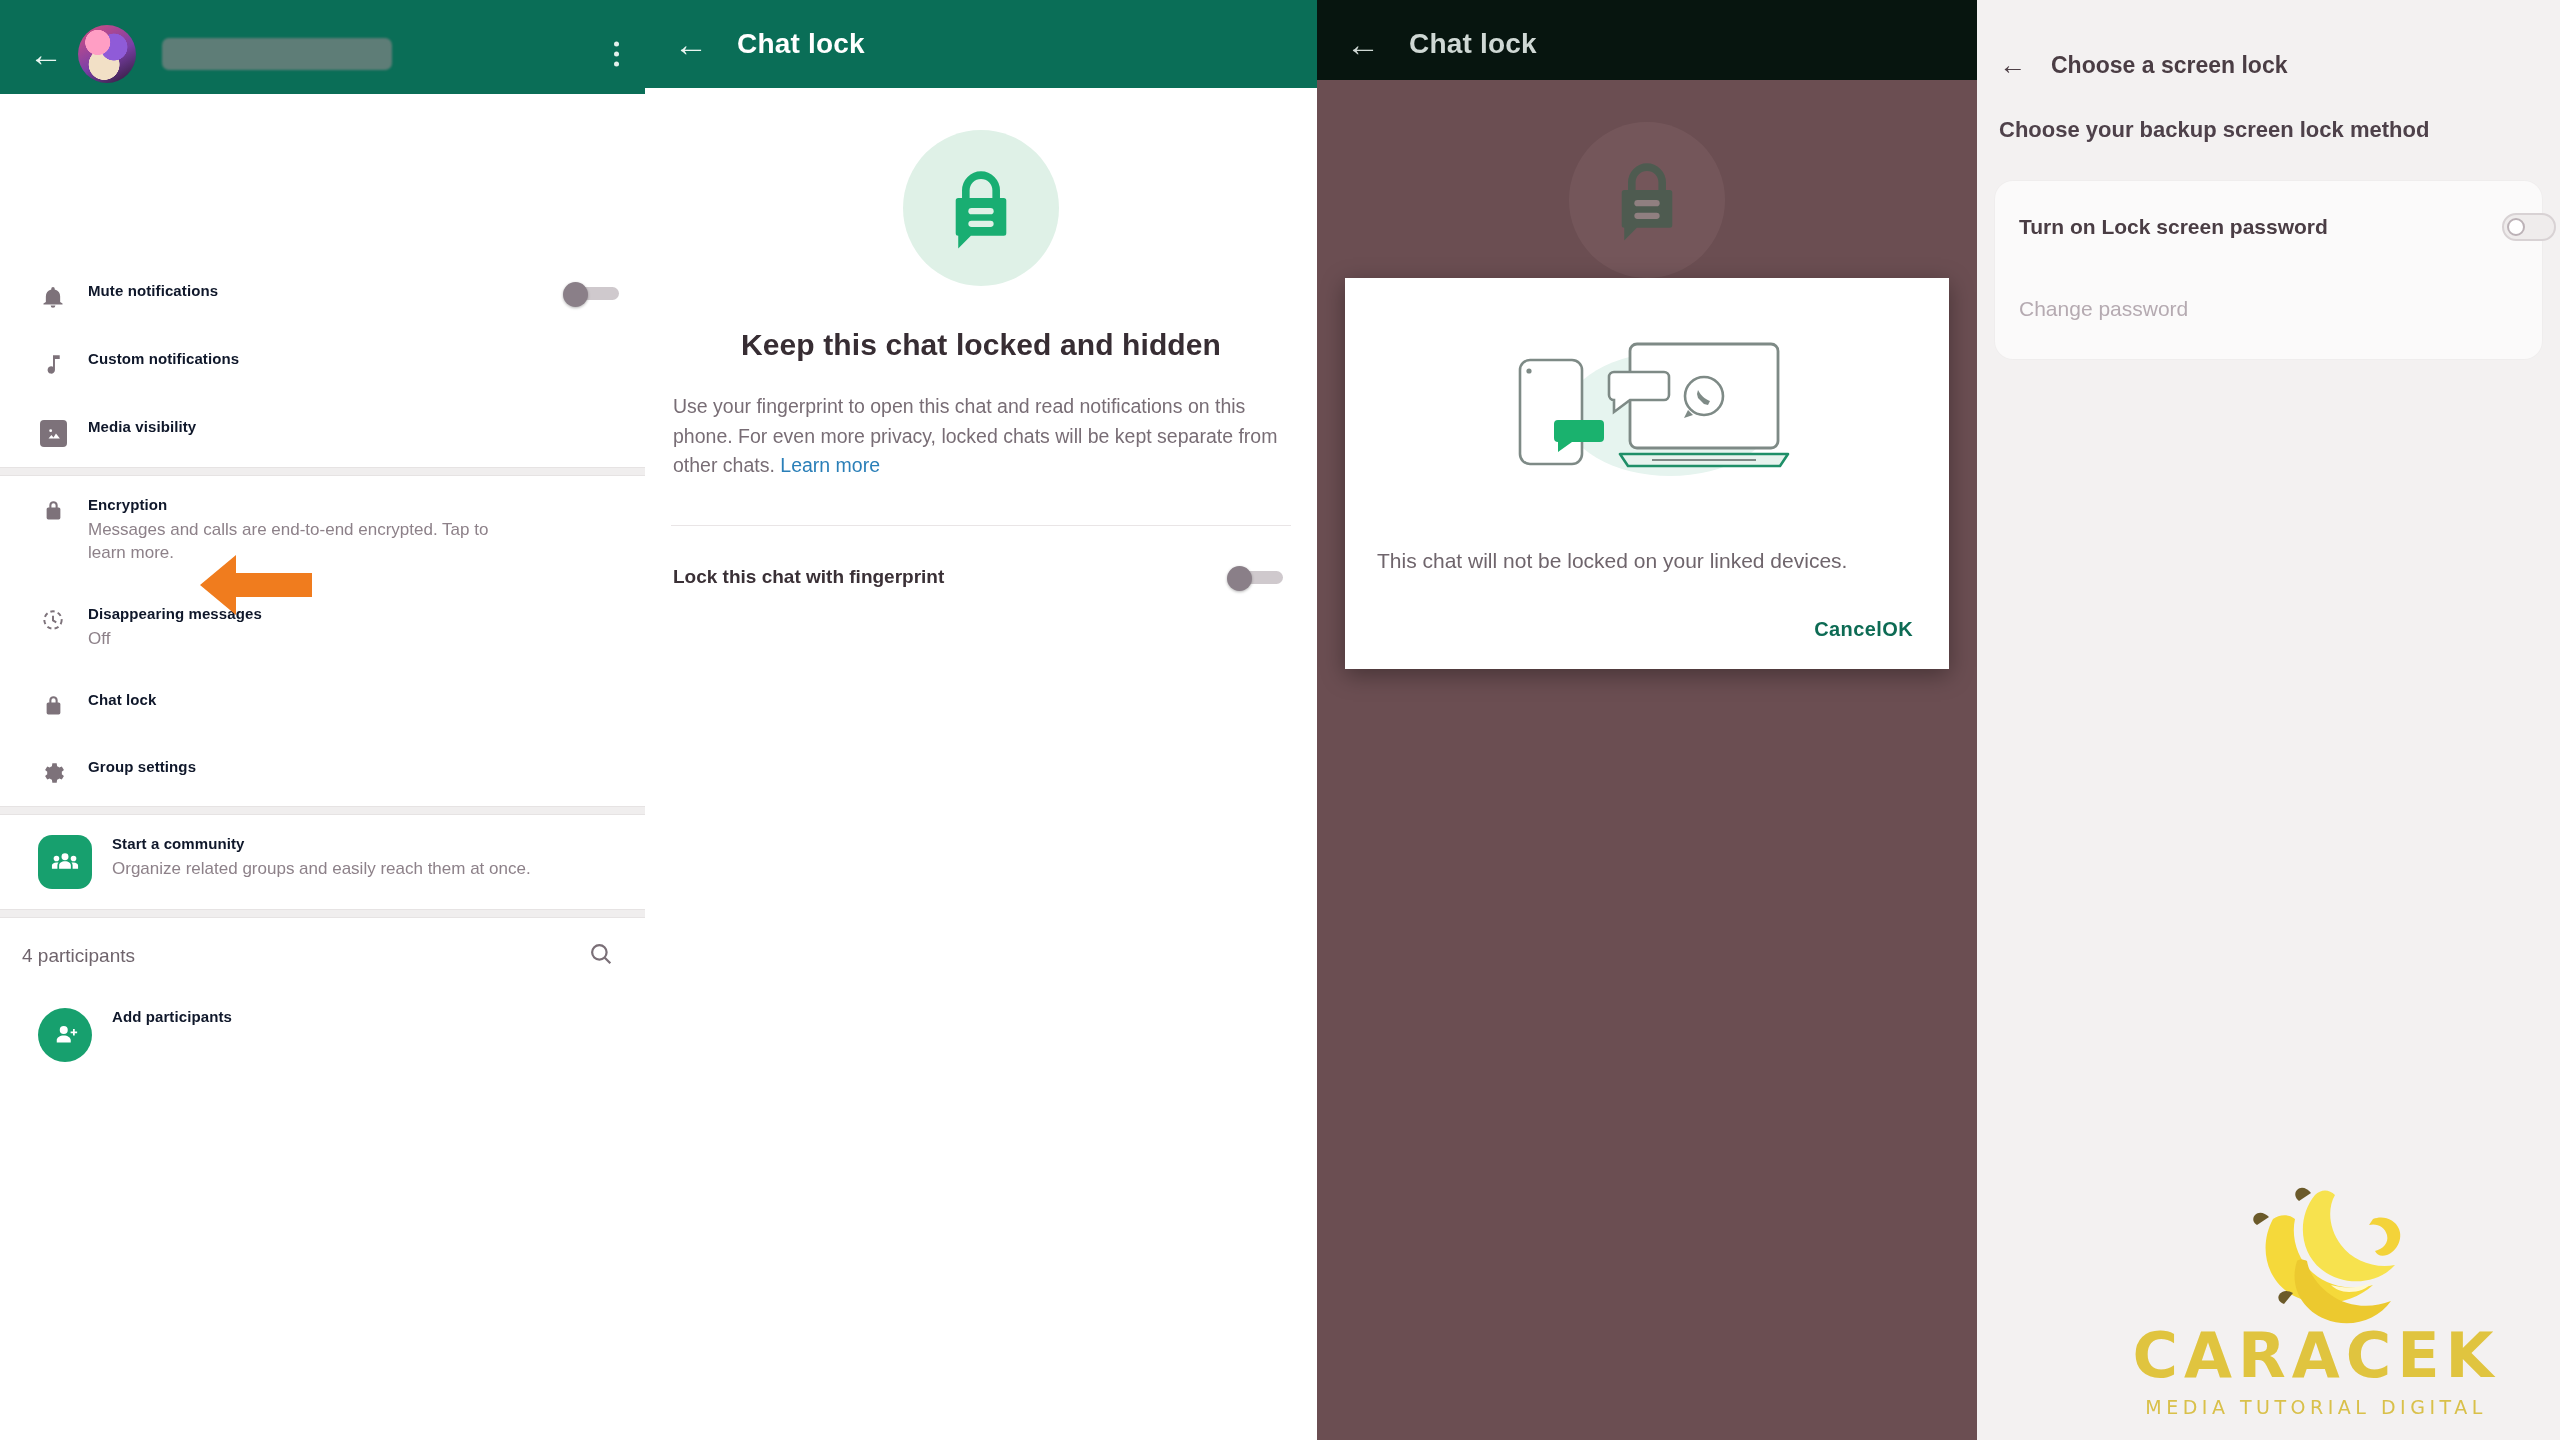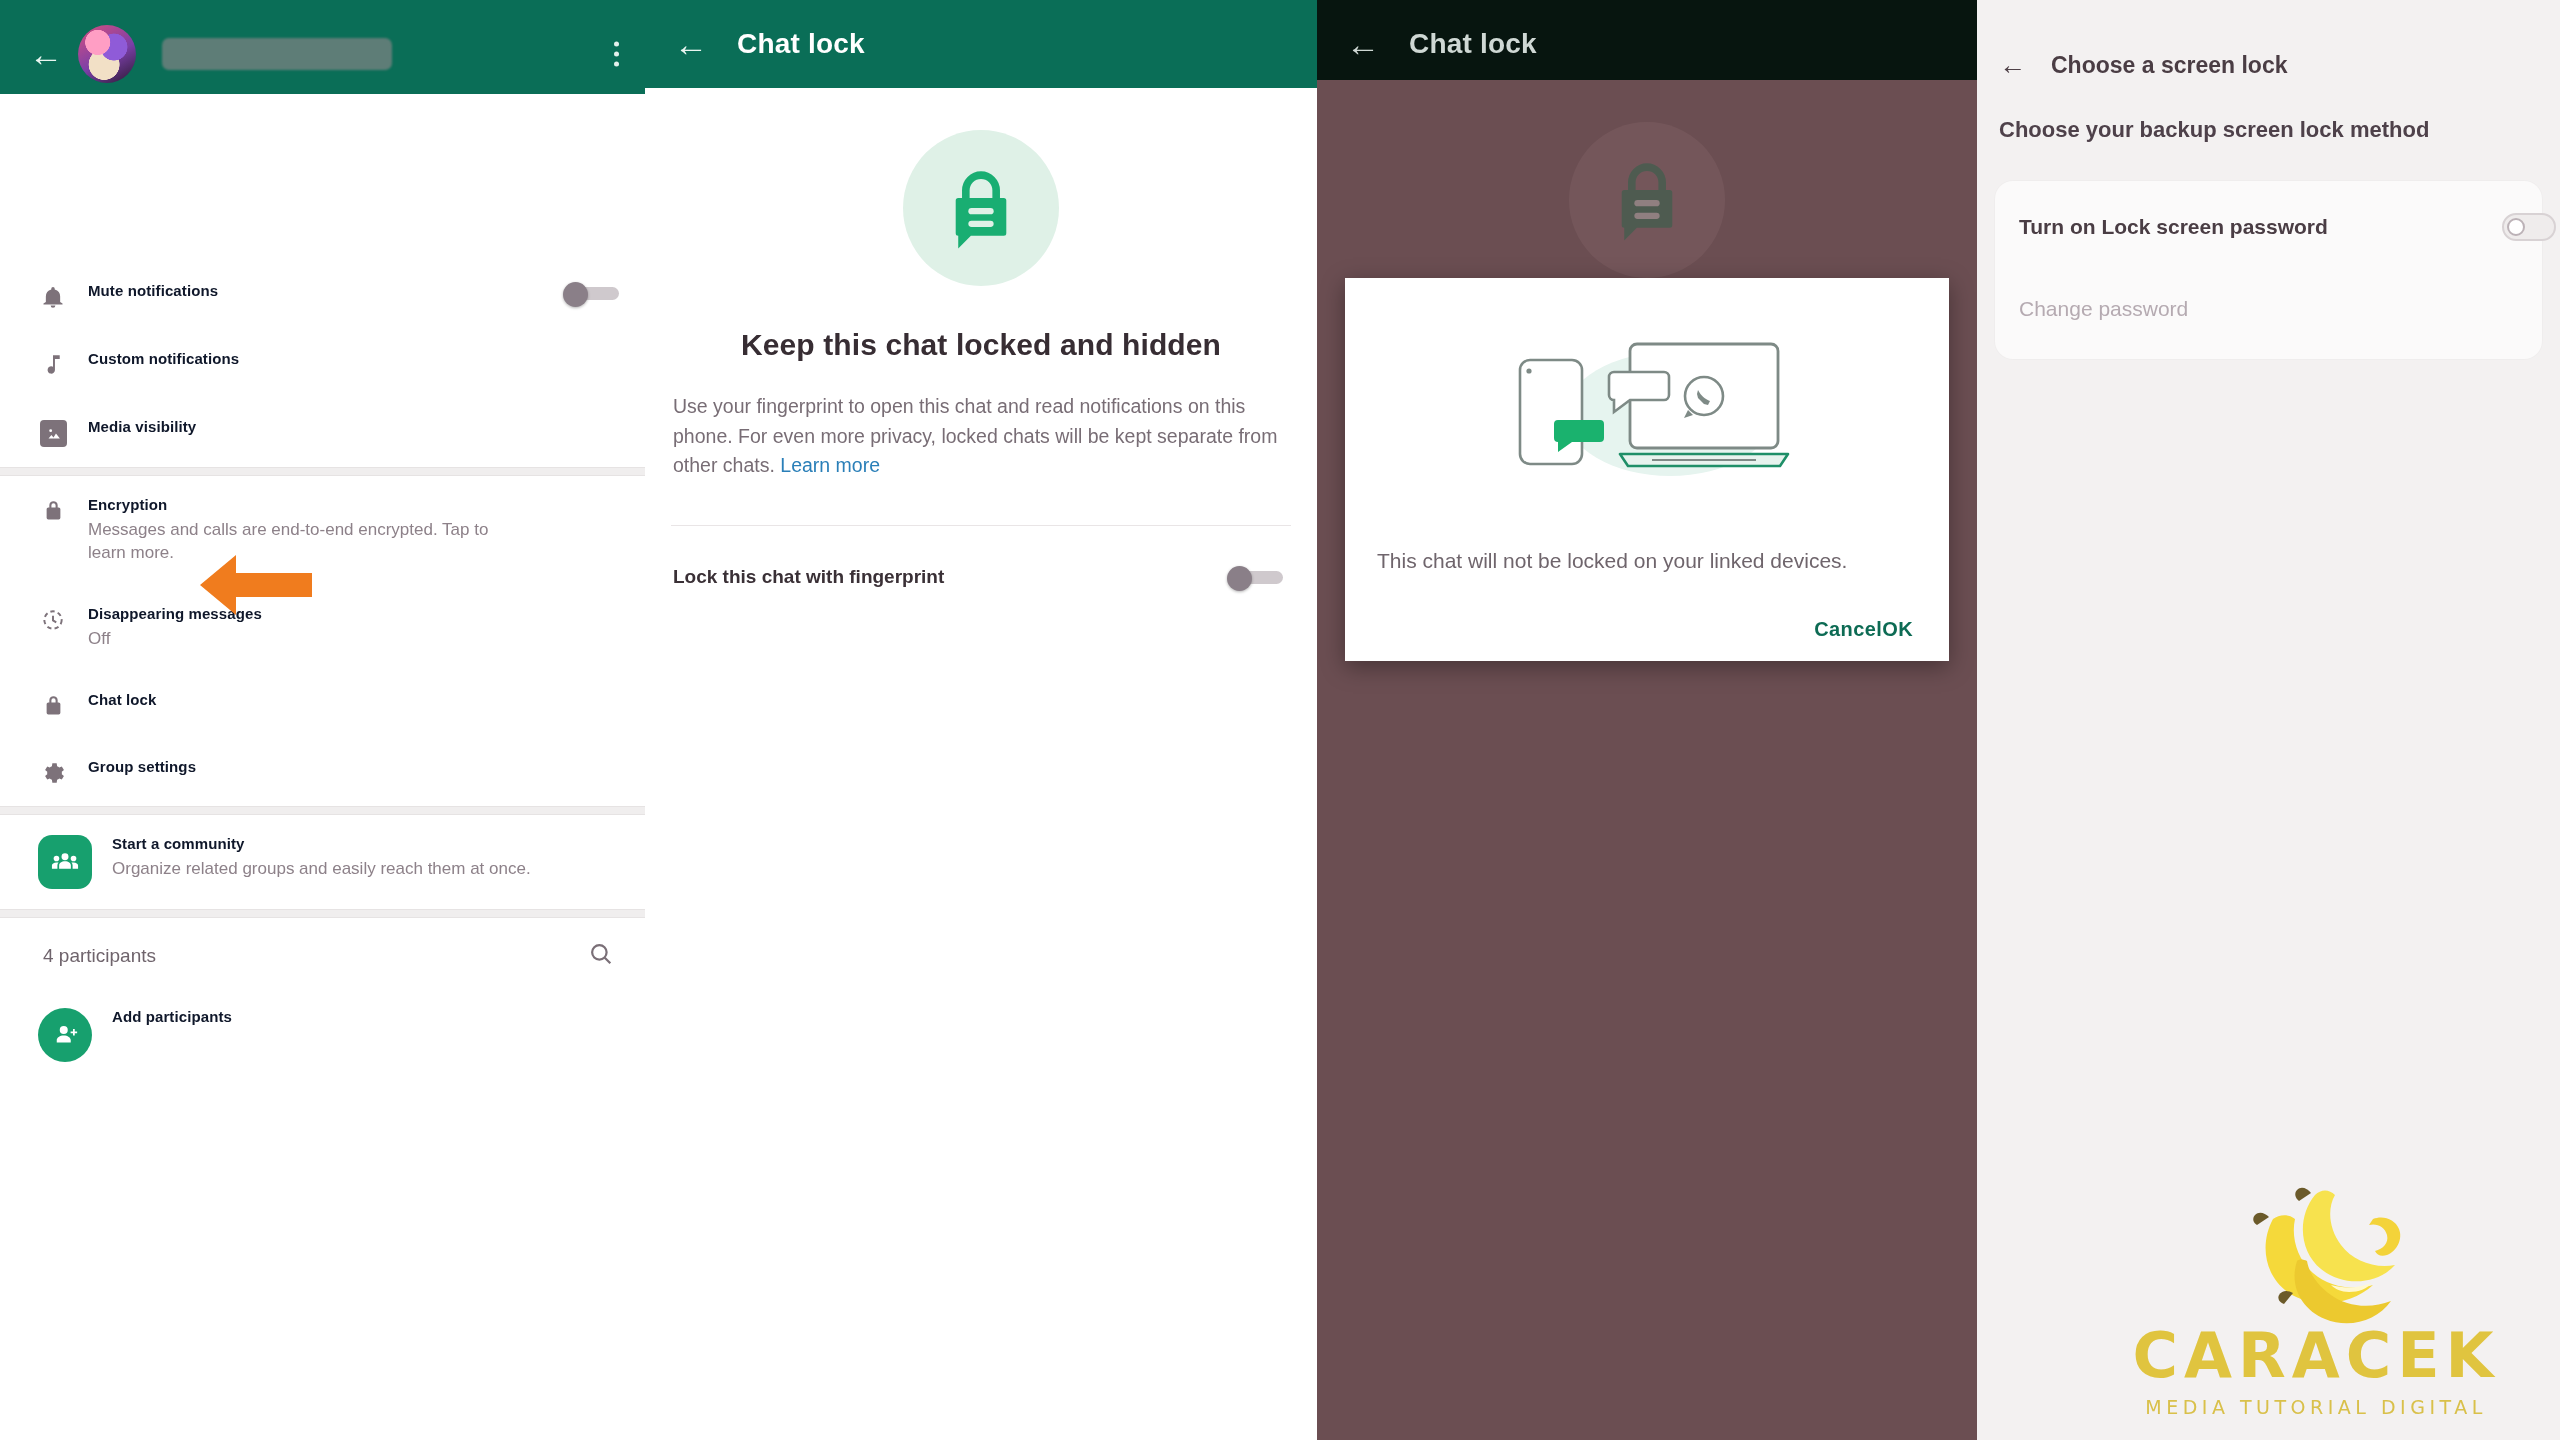--- a/index.html
+++ b/index.html
@@ -129,21 +129,21 @@
     display: flex; align-items: center; justify-content: center; flex: 0 0 54px;
   }
   .green-circle svg { width: 30px; height: 30px; fill: #ffffff; }
 
   .row.wide-ico .ico { flex: 0 0 82px; width: 82px; padding-top: 0; }
 
   .participants-bar {
     display: flex; align-items: center; justify-content: space-between;
     padding: 22px 30px 16px 22px;
   }
-  .participants-bar .label { font-size: 19px; color: #6f646c; margin-left: 21px; }
+  .participants-bar .label { font-size: 19px; color: #6f646c; }
   .participants-bar .search { color: #7a6f77; }
 
   
   .arrow-annot {
     position: absolute; left: 196px; top: 547px;
     width: 120px; height: 76px;
     pointer-events: none;
   }
 
   
@@ -186,21 +186,21 @@
   .p3 .under {
     position: absolute; left: 0; right: 0; top: 80px;
     opacity: .30;
   }
   .p3 .under .lock-circle { background: #8a6b6e; }
   .p3 .under .hero-title { color: #1b1115; }
   .dialog {
     position: absolute; left: 28px; right: 28px; top: 278px;
     background: #ffffff;
     box-shadow: 0 6px 22px rgba(0,0,0,.35);
-    padding: 26px 26px 12px 26px;
+    padding: 26px 26px 20px 26px;
   }
   .dialog .illus { display: flex; justify-content: center; padding: 18px 0 10px 0; }
   .dialog .illus svg { width: 290px; height: 170px; }
   .dialog .dtext {
     font-size: 21px; line-height: 1.45; color: #6f656c;
     padding: 44px 6px 0 6px;
   }
   .dialog .dactions {
     display: flex; justify-content: flex-end; 
     padding: 42px 10px 8px 0;

